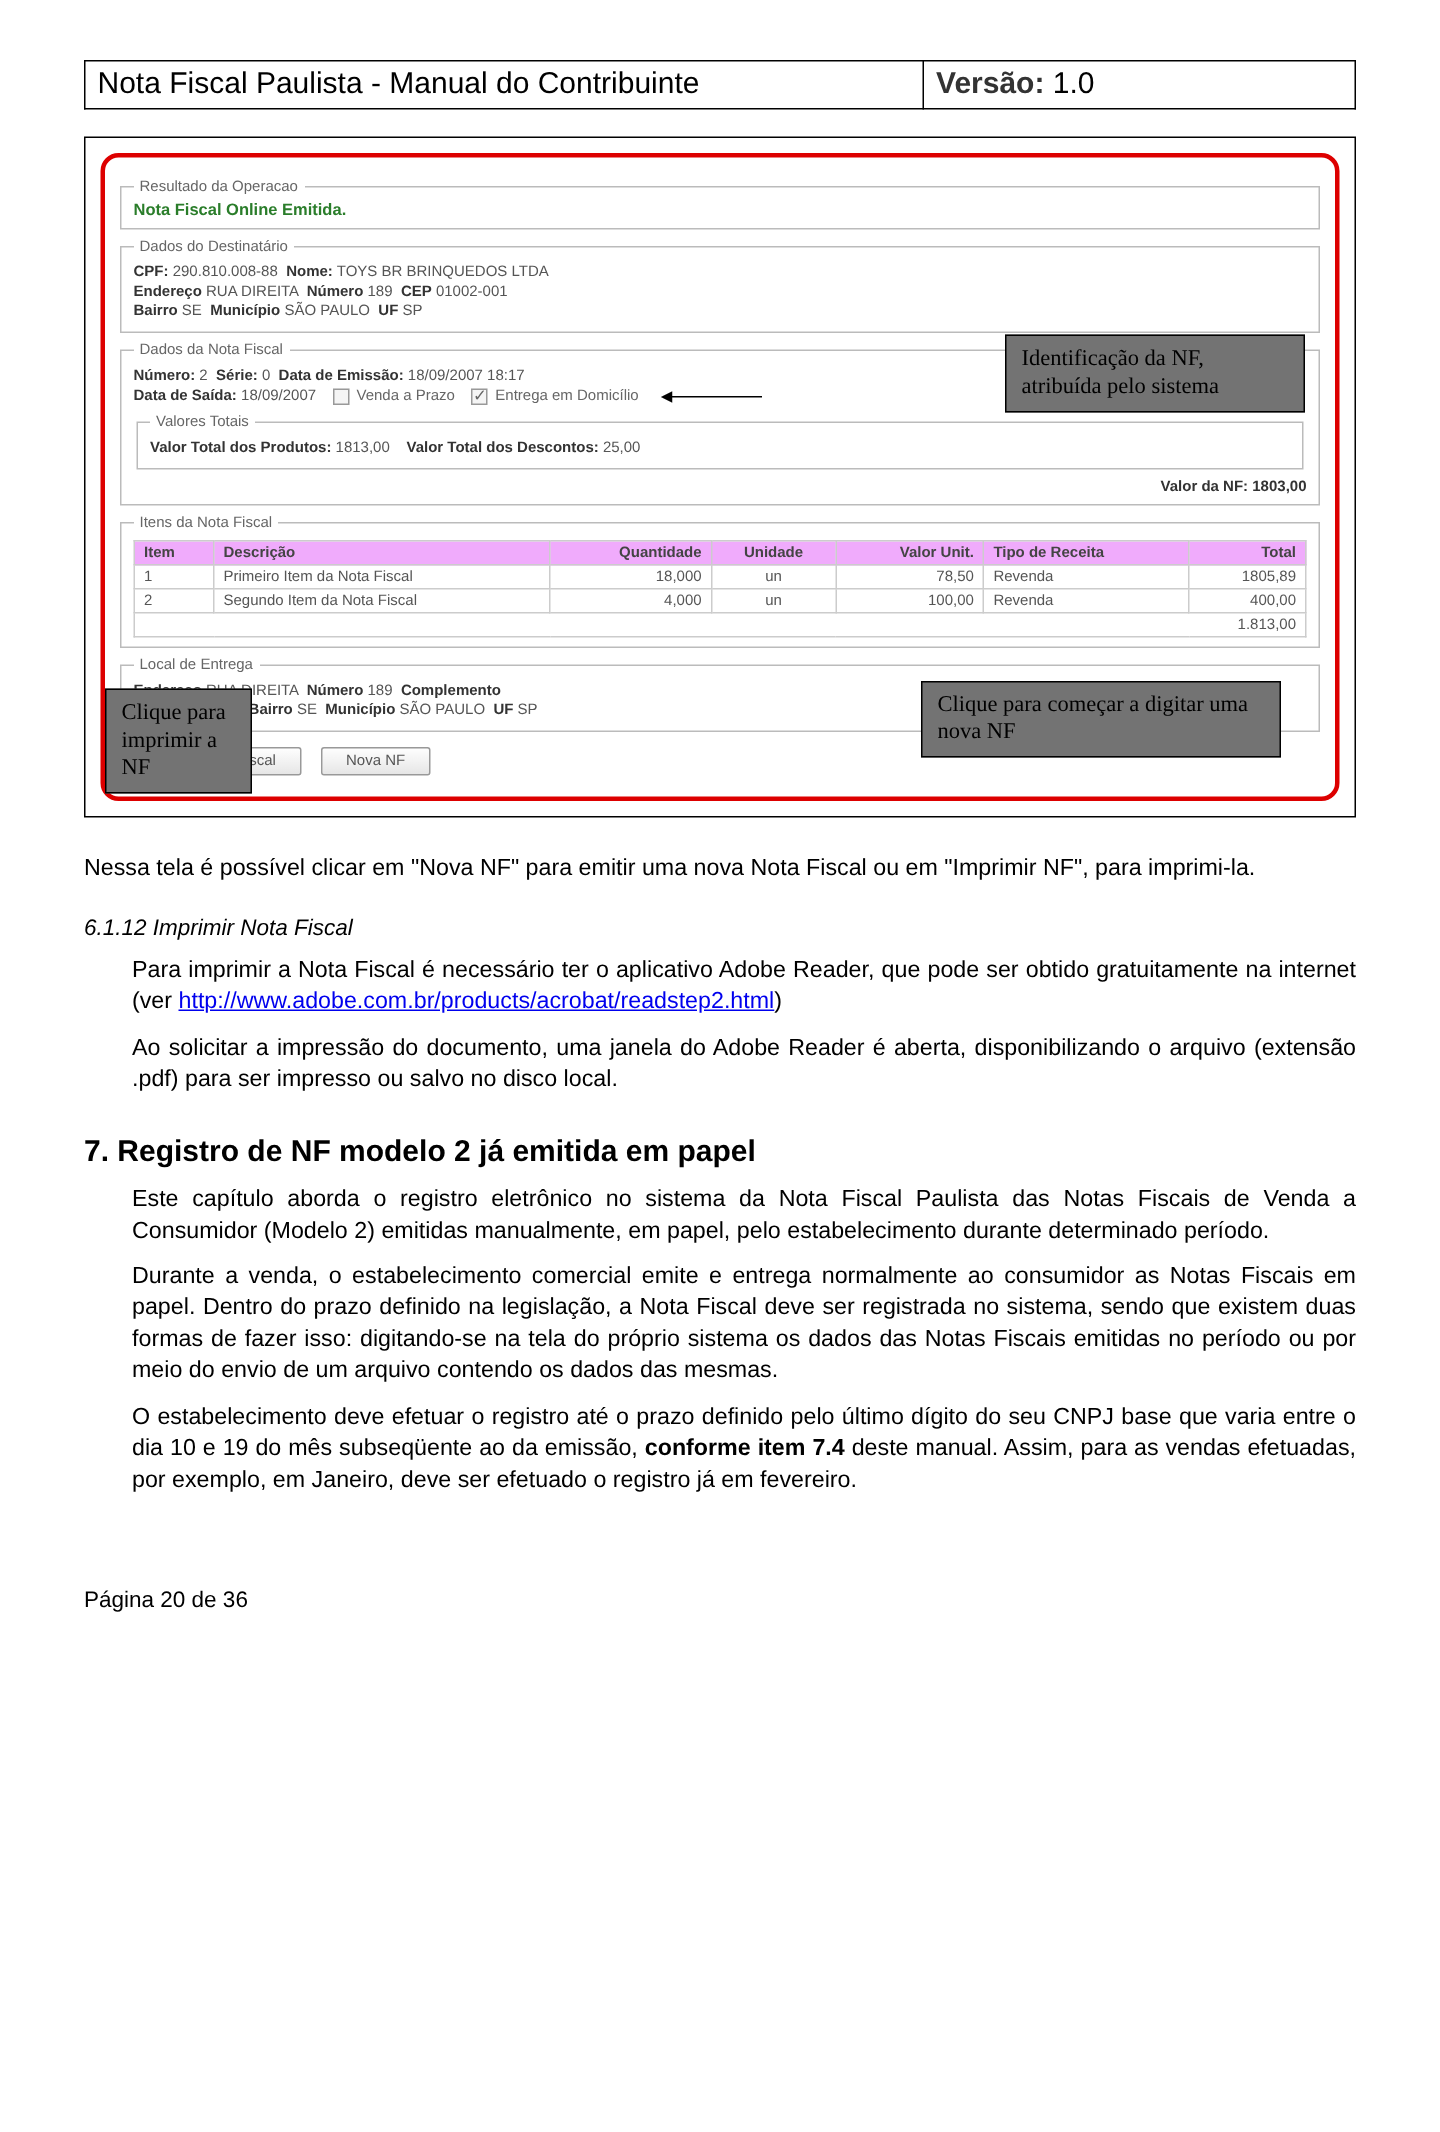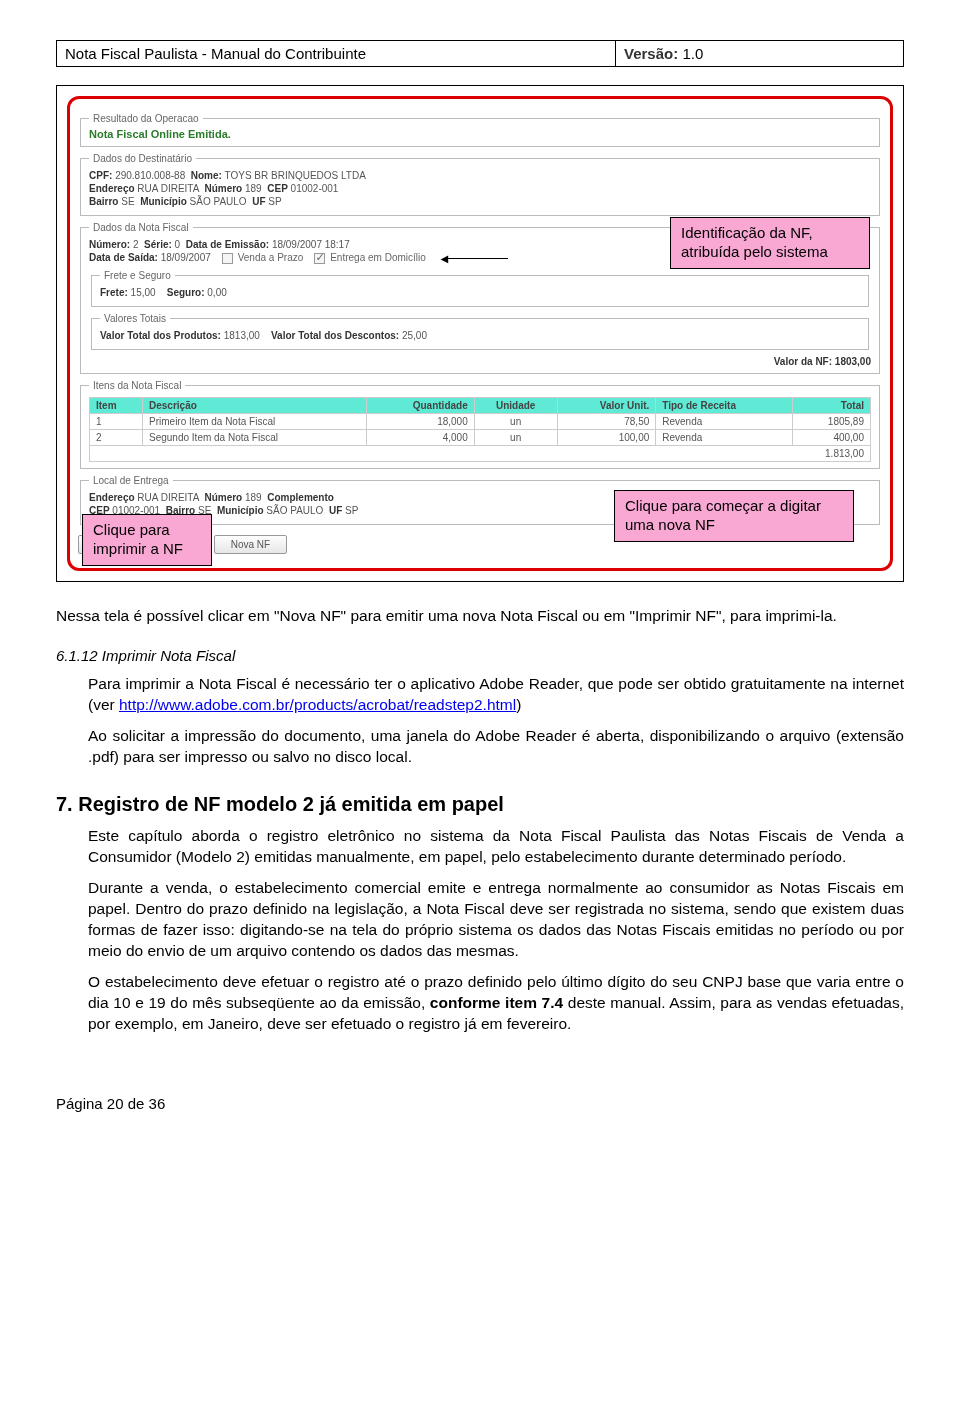--- a/index.html
+++ b/index.html
@@ -15,21 +15,21 @@
     padding: 40px 56px 20px 56px;
   }
   .header-table {
     width: 100%;
     border-collapse: collapse;
     margin-bottom: 18px;
   }
   .header-table td {
     border: 1px solid #000;
     padding: 4px 8px;
-    font-size: 15px;
+    font-size: 20px;
   }
   .header-left { width: 66%; }
   .header-right { width: 34%; }
 
   .figure-outer {
     border: 1px solid #000;
     padding: 10px;
     margin-bottom: 24px;
   }
   .red-frame {
@@ -70,44 +70,44 @@
   .arrow-line {
     display: inline-block;
     width: 60px;
     height: 1px;
     background: #000;
     vertical-align: middle;
   }
   .callout {
     position: absolute;
     border: 1px solid #000;
-    background: #f9a8d4;
+    background: #737373;
     padding: 6px 10px;
-    font-family: Liberation Sans, sans-serif;
+    font-family: Liberation Serif, serif;
     font-size: 15px;
     color: #000;
     line-height: 1.25;
   }
   .callout.id-nf { top: 118px; right: 20px; width: 200px; }
-  .callout.click-print { bottom: 2px; left: 12px; width: 130px; }
+  .callout.click-print { bottom: 2px; left: 0; width: 98px; }
   .callout.click-new { bottom: 26px; right: 36px; width: 240px; }
 
   .items-table {
     width: 100%;
     border-collapse: collapse;
     font-size: 10px;
     margin-top: 2px;
   }
   .items-table th, .items-table td {
     border: 1px solid #ccc;
     padding: 2px 6px;
     text-align: left;
     color: #555;
   }
-  .items-table th { background: #5eead4; font-weight: bold; color: #444; }
+  .items-table th { background: #f0abfc; font-weight: bold; color: #444; }
   .items-table td.num, .items-table th.num { text-align: right; }
   .items-table td.ctr, .items-table th.ctr { text-align: center; }
   .total-row td { text-align: right; border-top: 1px solid #aaa; }
 
   .sim-btn {
     display: inline-block;
     border: 1px solid #999;
     background: linear-gradient(#fefefe, #e6e6e6);
     padding: 3px 16px;
     font-size: 10px;
@@ -209,30 +209,20 @@
           <span>18/09/2007</span>
           &nbsp;&nbsp;
           <span class="cb"></span>
           <span class="lbl">Venda a Prazo</span>
           &nbsp;&nbsp;
           <span class="cb checked"></span>
           <span class="lbl">Entrega em Domicílio</span>
           <span class="arrow-left"></span><span class="arrow-line"></span>
         </div>
 
-        <fieldset class="sim">
-          <legend>Frete e Seguro</legend>
-          <div class="row">
-            <span class="bold">Frete:</span>
-            <span>15,00</span>
-            &nbsp;&nbsp;
-            <span class="bold">Seguro:</span>
-            <span>0,00</span>
-          </div>
-        </fieldset>
 
         <fieldset class="sim">
           <legend>Valores Totais</legend>
           <div class="row">
             <span class="bold">Valor Total dos Produtos:</span>
             <span>1813,00</span>
             &nbsp;&nbsp;
             <span class="bold">Valor Total dos Descontos:</span>
             <span>25,00</span>
           </div>

